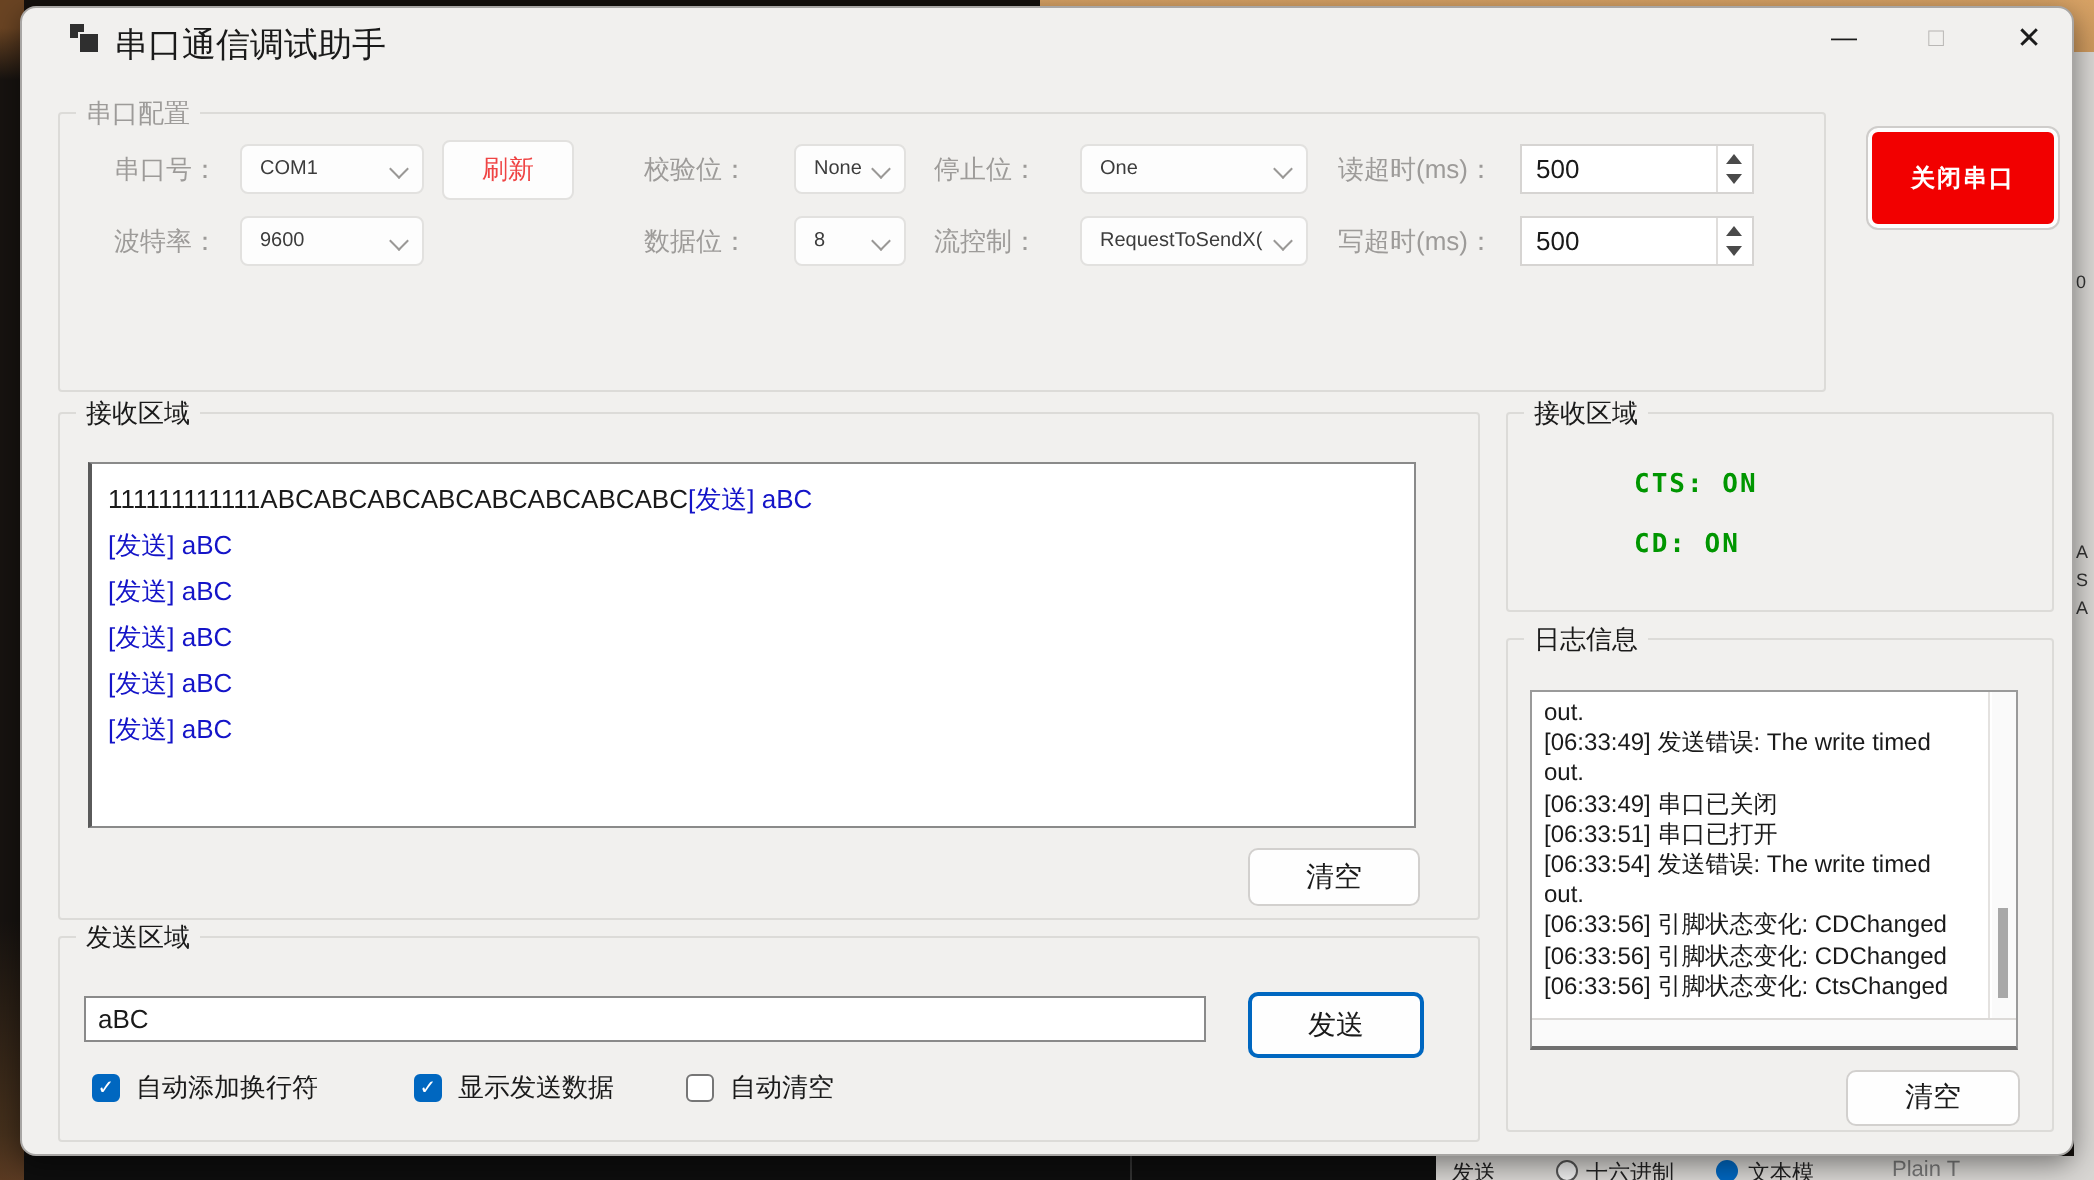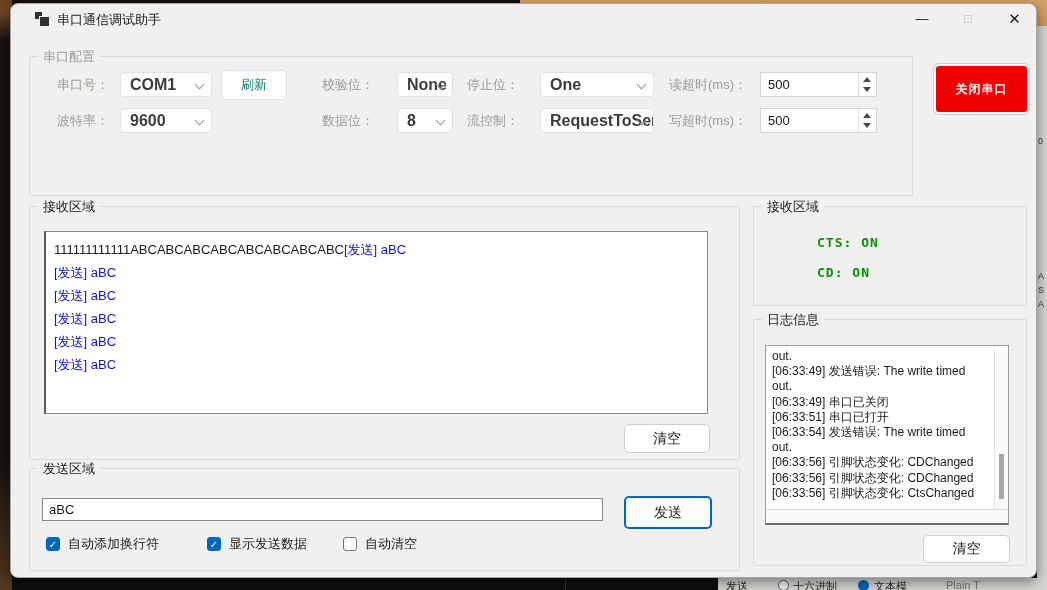--- a/index.html
+++ b/index.html
@@ -25,41 +25,41 @@
   
   #win{left:10px;top:3px;width:1027px;height:575px;background:#f1f0ee;
     border:1px solid #a8a6a4;border-radius:8px;box-shadow:0 4px 14px rgba(0,0,0,.45);box-sizing:border-box;}
 
   
   #titlebar{left:0;top:0;width:100%;height:28px;}
   .app-icon{left:24px;top:8px;width:14px;height:14px;}
   .app-icon i{position:absolute;background:#2f2f2f;}
   .app-icon .sq1{left:0;top:0;width:7px;height:7px;}
   .app-icon .sq2{left:4px;top:4px;width:9px;height:9px;border:1px solid #f1f0ee;box-sizing:content-box;}
-  .title-text{left:46px;top:7px;font-size:13px;color:#1a1a1a;}
+  .title-text{left:46px;top:7px;font-size:17px;color:#1a1a1a;}
   .wbtn{top:0;width:46px;height:29px;display:flex;align-items:center;justify-content:center;
     font-size:13px;color:#1b1b1b;cursor:default;}
   #btn-min{left:888px;}
   #btn-max{left:934px;color:#b9b7b5;}
   #btn-close{left:980px;width:47px;font-size:15px;border-top-right-radius:8px;}
 
   
   .group{border:1px solid #dcdbd8;border-radius:2px;}
   .legend{position:absolute;top:-9px;left:8px;background:#f1f0ee;padding:0 5px;font-size:13px;color:#1a1a1a;white-space:nowrap;}
   .legend.dim{color:#9d9b99;}
 
   #grp-config{left:18px;top:52px;width:882px;height:138px;}
   .cfg-label{position:absolute;font-size:13px;color:#9d9b99;white-space:nowrap;}
   .combo{position:absolute;height:25px;background:#fdfdfd;border:1px solid #e2e1df;border-radius:4px;
     box-sizing:border-box;display:flex;align-items:center;padding:0 20px 0 9px;overflow:hidden;}
-  .combo .val{font-size:16px;color:#3c3c3c;white-space:nowrap;font-weight:bold;}
+  .combo .val{font-size:10px;color:#3c3c3c;white-space:nowrap;}
   .chev{position:absolute;right:8px;top:8px;width:6px;height:6px;border-right:1.4px solid #9a9896;
     border-bottom:1.4px solid #9a9896;transform:rotate(45deg);}
   .btn-plain{position:absolute;background:#fdfdfd;border:1px solid #e2e1df;border-radius:4px;
-    box-sizing:border-box;display:flex;align-items:center;justify-content:center;font-size:13px;color:#0f766e;}
+    box-sizing:border-box;display:flex;align-items:center;justify-content:center;font-size:13px;color:#ef4444;}
   .spin{position:absolute;width:117px;height:25px;background:#fff;border:1px solid #d6d4d2;
     box-sizing:border-box;}
   .spin .sval{position:absolute;left:7px;top:4px;font-size:13px;color:#1a1a1a;}
   .spin .arrows{position:absolute;right:0;top:0;width:17px;height:23px;border-left:1px solid #e0dedc;}
   .tri{position:absolute;left:4px;width:0;height:0;border-left:4px solid transparent;border-right:4px solid transparent;}
   .tri.up{top:4px;border-bottom:5px solid #4a4a4a;}
   .tri.dn{bottom:4px;border-top:5px solid #4a4a4a;}
   #btn-closeport{left:923px;top:60px;width:91px;height:46px;background:#f20000;color:#fff;
     font-size:12px;font-weight:bold;border:2px solid #fdfdfd;outline:1px solid #cfcdcb;border-radius:5px;
     display:flex;align-items:center;justify-content:center;letter-spacing:1px;}

